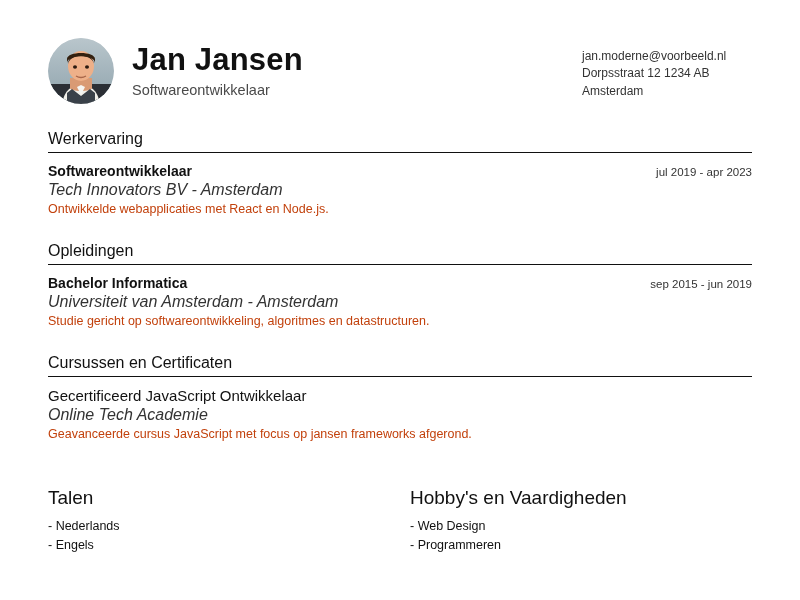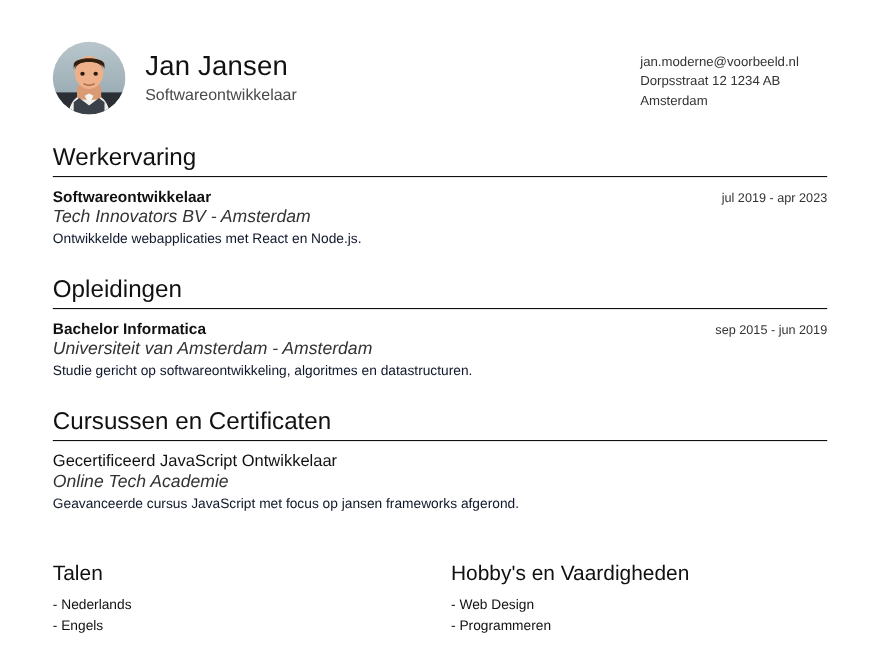--- a/index.html
+++ b/index.html
@@ -39,22 +39,22 @@
     overflow: hidden;
     flex: 0 0 auto;
     background: #cfd6da;
     position: relative;
   }
   .avatar svg { display: block; }
   .name-block {
     margin-left: 18px;
   }
   .name {
-    font-size: 25px;
-    font-weight: 400;
+    font-size: 31px;
+    font-weight: 700;
     line-height: 1.05;
     letter-spacing: 0.2px;
     color: #111;
   }
   .role {
     font-size: 14.5px;
     color: #4a4a4a;
     margin-top: 5px;
   }
   .contact {
@@ -65,21 +65,21 @@
     padding-top: 10px;
     min-width: 170px;
   }
   .contact div { white-space: nowrap; }
 
   
   .section {
     margin-top: 26px;
   }
   .section-title {
-    font-size: 22px;
+    font-size: 16px;
     font-weight: 400;
     color: #111;
     padding-bottom: 4px;
   }
   .rule {
     height: 1px;
     background: #111;
     width: 100%;
     margin-bottom: 10px;
   }
@@ -105,21 +105,21 @@
     color: #333;
   }
   .entry-sub {
     font-size: 16px;
     color: #333;
     margin-top: 2px;
     font-style: italic;
   }
   .entry-desc {
     font-size: 12.5px;
-    color: #0f172a;
+    color: #c2410c;
     margin-top: 3px;
   }
 
   
   .columns {
     display: flex;
     margin-top: 46px;
   }
   .col {
     width: 50%;

